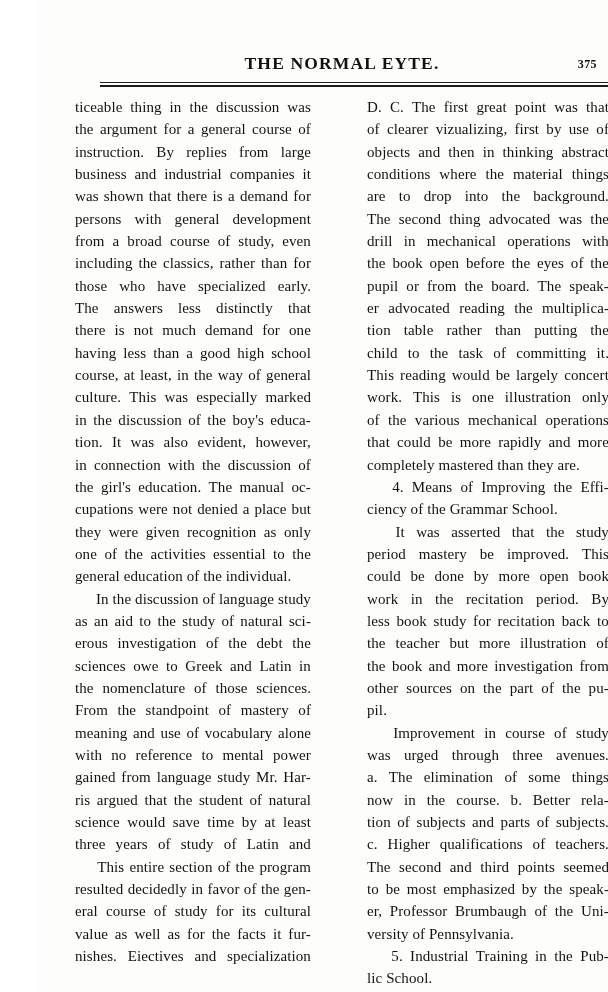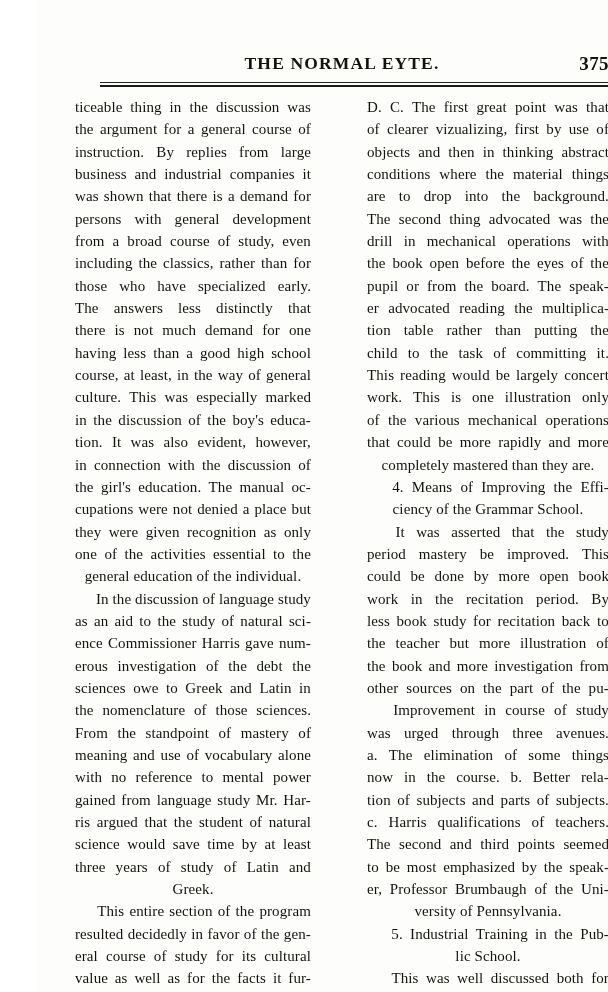--- a/index.html
+++ b/index.html
@@ -36,23 +36,23 @@
     text-align: center;
     font-size: 17.5px;
     font-weight: bold;
     letter-spacing: 1.15px;
     line-height: 22px;
     white-space: nowrap;
   }
 
   .head-folio {
     position: absolute;
-    right: 0;
+    right: 12px;
     top: 1px;
-    font-size: 19px;
+    font-size: 12px;
     font-weight: bold;
     letter-spacing: 0.4px;
     line-height: 22px;
   }
 
   
   .head-rule {
     position: absolute;
     left: 63px;
     right: 37px;
@@ -82,21 +82,20 @@
 
   .col {
     position: absolute;
     top: 0;
   }
   .col-left  { left: 38px;  width: 236px; }
   .col-right { left: 330px; width: 242px; }
 
   .para {
     margin: 0;
-    text-align: center;
   }
 
   
   .line {
     display: flex;
     justify-content: space-between;
     font-size: 15px;
     line-height: 22.35px;
     white-space: pre;
     letter-spacing: 0.1px;
@@ -151,32 +150,30 @@
           <div class="line"><span class="w">in</span><span class="w">connection</span><span class="w">with</span><span class="w">the</span><span class="w">discussion</span><span class="w">of</span></div>
           <div class="line"><span class="w">the</span><span class="w">girl's</span><span class="w">education.</span><span class="w">The</span><span class="w">manual</span><span class="w">oc-</span></div>
           <div class="line"><span class="w">cupations</span><span class="w">were</span><span class="w">not</span><span class="w">denied</span><span class="w">a</span><span class="w">place</span><span class="w">but</span></div>
           <div class="line"><span class="w">they</span><span class="w">were</span><span class="w">given</span><span class="w">recognition</span><span class="w">as</span><span class="w">only</span></div>
           <div class="line"><span class="w">one</span><span class="w">of</span><span class="w">the</span><span class="w">activities</span><span class="w">essential</span><span class="w">to</span><span class="w">the</span></div>
           <div class="line flush"><span class="w">general</span><span class="w"> education</span><span class="w"> of</span><span class="w"> the</span><span class="w"> individual.</span></div>
         </div>
         <div class="para">
           <div class="line"><span class="indent"></span><span class="w">In</span><span class="w">the</span><span class="w">discussion</span><span class="w">of</span><span class="w">language</span><span class="w">study</span></div>
           <div class="line"><span class="w">as</span><span class="w">an</span><span class="w">aid</span><span class="w">to</span><span class="w">the</span><span class="w">study</span><span class="w">of</span><span class="w">natural</span><span class="w">sci-</span></div>
-          <div class="line"><span class="w">ence</span><span class="w">Commissioner</span><span class="w">Harris</span><span class="w">gave</span><span class="w">num-</span></div>
           <div class="line"><span class="w">erous</span><span class="w">investigation</span><span class="w">of</span><span class="w">the</span><span class="w">debt</span><span class="w">the</span></div>
           <div class="line"><span class="w">sciences</span><span class="w">owe</span><span class="w">to</span><span class="w">Greek</span><span class="w">and</span><span class="w">Latin</span><span class="w">in</span></div>
           <div class="line"><span class="w">the</span><span class="w">nomenclature</span><span class="w">of</span><span class="w">those</span><span class="w">sciences.</span></div>
           <div class="line"><span class="w">From</span><span class="w">the</span><span class="w">standpoint</span><span class="w">of</span><span class="w">mastery</span><span class="w">of</span></div>
           <div class="line"><span class="w">meaning</span><span class="w">and</span><span class="w">use</span><span class="w">of</span><span class="w">vocabulary</span><span class="w">alone</span></div>
           <div class="line"><span class="w">with</span><span class="w">no</span><span class="w">reference</span><span class="w">to</span><span class="w">mental</span><span class="w">power</span></div>
           <div class="line"><span class="w">gained</span><span class="w">from</span><span class="w">language</span><span class="w">study</span><span class="w">Mr.</span><span class="w">Har-</span></div>
           <div class="line"><span class="w">ris</span><span class="w">argued</span><span class="w">that</span><span class="w">the</span><span class="w">student</span><span class="w">of</span><span class="w">natural</span></div>
           <div class="line"><span class="w">science</span><span class="w">would</span><span class="w">save</span><span class="w">time</span><span class="w">by</span><span class="w">at</span><span class="w">least</span></div>
           <div class="line"><span class="w">three</span><span class="w">years</span><span class="w">of</span><span class="w">study</span><span class="w">of</span><span class="w">Latin</span><span class="w">and</span></div>
-          <div class="line flush"><span class="w">Greek.</span></div>
         </div>
         <div class="para">
           <div class="line"><span class="indent"></span><span class="w">This</span><span class="w">entire</span><span class="w">section</span><span class="w">of</span><span class="w">the</span><span class="w">program</span></div>
           <div class="line"><span class="w">resulted</span><span class="w">decidedly</span><span class="w">in</span><span class="w">favor</span><span class="w">of</span><span class="w">the</span><span class="w">gen-</span></div>
           <div class="line"><span class="w">eral</span><span class="w">course</span><span class="w">of</span><span class="w">study</span><span class="w">for</span><span class="w">its</span><span class="w">cultural</span></div>
           <div class="line"><span class="w">value</span><span class="w">as</span><span class="w">well</span><span class="w">as</span><span class="w">for</span><span class="w">the</span><span class="w">facts</span><span class="w">it</span><span class="w">fur-</span></div>
           <div class="line"><span class="w">nishes.</span><span class="w">Eiectives</span><span class="w">and</span><span class="w">specialization</span></div>
         </div>
       </div>
     <div class="col col-right">
@@ -205,28 +202,29 @@
         </div>
         <div class="para">
           <div class="line"><span class="indent"></span><span class="w">It</span><span class="w">was</span><span class="w">asserted</span><span class="w">that</span><span class="w">the</span><span class="w">study</span></div>
           <div class="line"><span class="w">period</span><span class="w">mastery</span><span class="w">be</span><span class="w">improved.</span><span class="w">This</span></div>
           <div class="line"><span class="w">could</span><span class="w">be</span><span class="w">done</span><span class="w">by</span><span class="w">more</span><span class="w">open</span><span class="w">book</span></div>
           <div class="line"><span class="w">work</span><span class="w">in</span><span class="w">the</span><span class="w">recitation</span><span class="w">period.</span><span class="w">By</span></div>
           <div class="line"><span class="w">less</span><span class="w">book</span><span class="w">study</span><span class="w">for</span><span class="w">recitation</span><span class="w">back</span><span class="w">to</span></div>
           <div class="line"><span class="w">the</span><span class="w">teacher</span><span class="w">but</span><span class="w">more</span><span class="w">illustration</span><span class="w">of</span></div>
           <div class="line"><span class="w">the</span><span class="w">book</span><span class="w">and</span><span class="w">more</span><span class="w">investigation</span><span class="w">from</span></div>
           <div class="line"><span class="w">other</span><span class="w">sources</span><span class="w">on</span><span class="w">the</span><span class="w">part</span><span class="w">of</span><span class="w">the</span><span class="w">pu-</span></div>
+          <div class="line flush"><span class="w">pil.</span></div>
         </div>
         <div class="para">
           <div class="line"><span class="indent"></span><span class="w">Improvement</span><span class="w">in</span><span class="w">course</span><span class="w">of</span><span class="w">study</span></div>
           <div class="line"><span class="w">was</span><span class="w">urged</span><span class="w">through</span><span class="w">three</span><span class="w">avenues.</span></div>
           <div class="line"><span class="w">a.</span><span class="w">The</span><span class="w">elimination</span><span class="w">of</span><span class="w">some</span><span class="w">things</span></div>
           <div class="line"><span class="w">now</span><span class="w">in</span><span class="w">the</span><span class="w">course.</span><span class="w">b.</span><span class="w">Better</span><span class="w">rela-</span></div>
           <div class="line"><span class="w">tion</span><span class="w">of</span><span class="w">subjects</span><span class="w">and</span><span class="w">parts</span><span class="w">of</span><span class="w">subjects.</span></div>
-          <div class="line"><span class="w">c.</span><span class="w">Harris</span><span class="w">qualifications</span><span class="w">of</span><span class="w">teachers.</span></div>
+          <div class="line"><span class="w">c.</span><span class="w">Higher</span><span class="w">qualifications</span><span class="w">of</span><span class="w">teachers.</span></div>
           <div class="line"><span class="w">The</span><span class="w">second</span><span class="w">and</span><span class="w">third</span><span class="w">points</span><span class="w">seemed</span></div>
           <div class="line"><span class="w">to</span><span class="w">be</span><span class="w">most</span><span class="w">emphasized</span><span class="w">by</span><span class="w">the</span><span class="w">speak-</span></div>
           <div class="line"><span class="w">er,</span><span class="w">Professor</span><span class="w">Brumbaugh</span><span class="w">of</span><span class="w">the</span><span class="w">Uni-</span></div>
           <div class="line flush"><span class="w">versity</span><span class="w"> of</span><span class="w"> Pennsylvania.</span></div>
         </div>
         <div class="para">
           <div class="line"><span class="indent"></span><span class="w">5.</span><span class="w">Industrial</span><span class="w">Training</span><span class="w">in</span><span class="w">the</span><span class="w">Pub-</span></div>
           <div class="line flush"><span class="w">lic</span><span class="w"> School.</span></div>
         </div>
         <div class="para">

